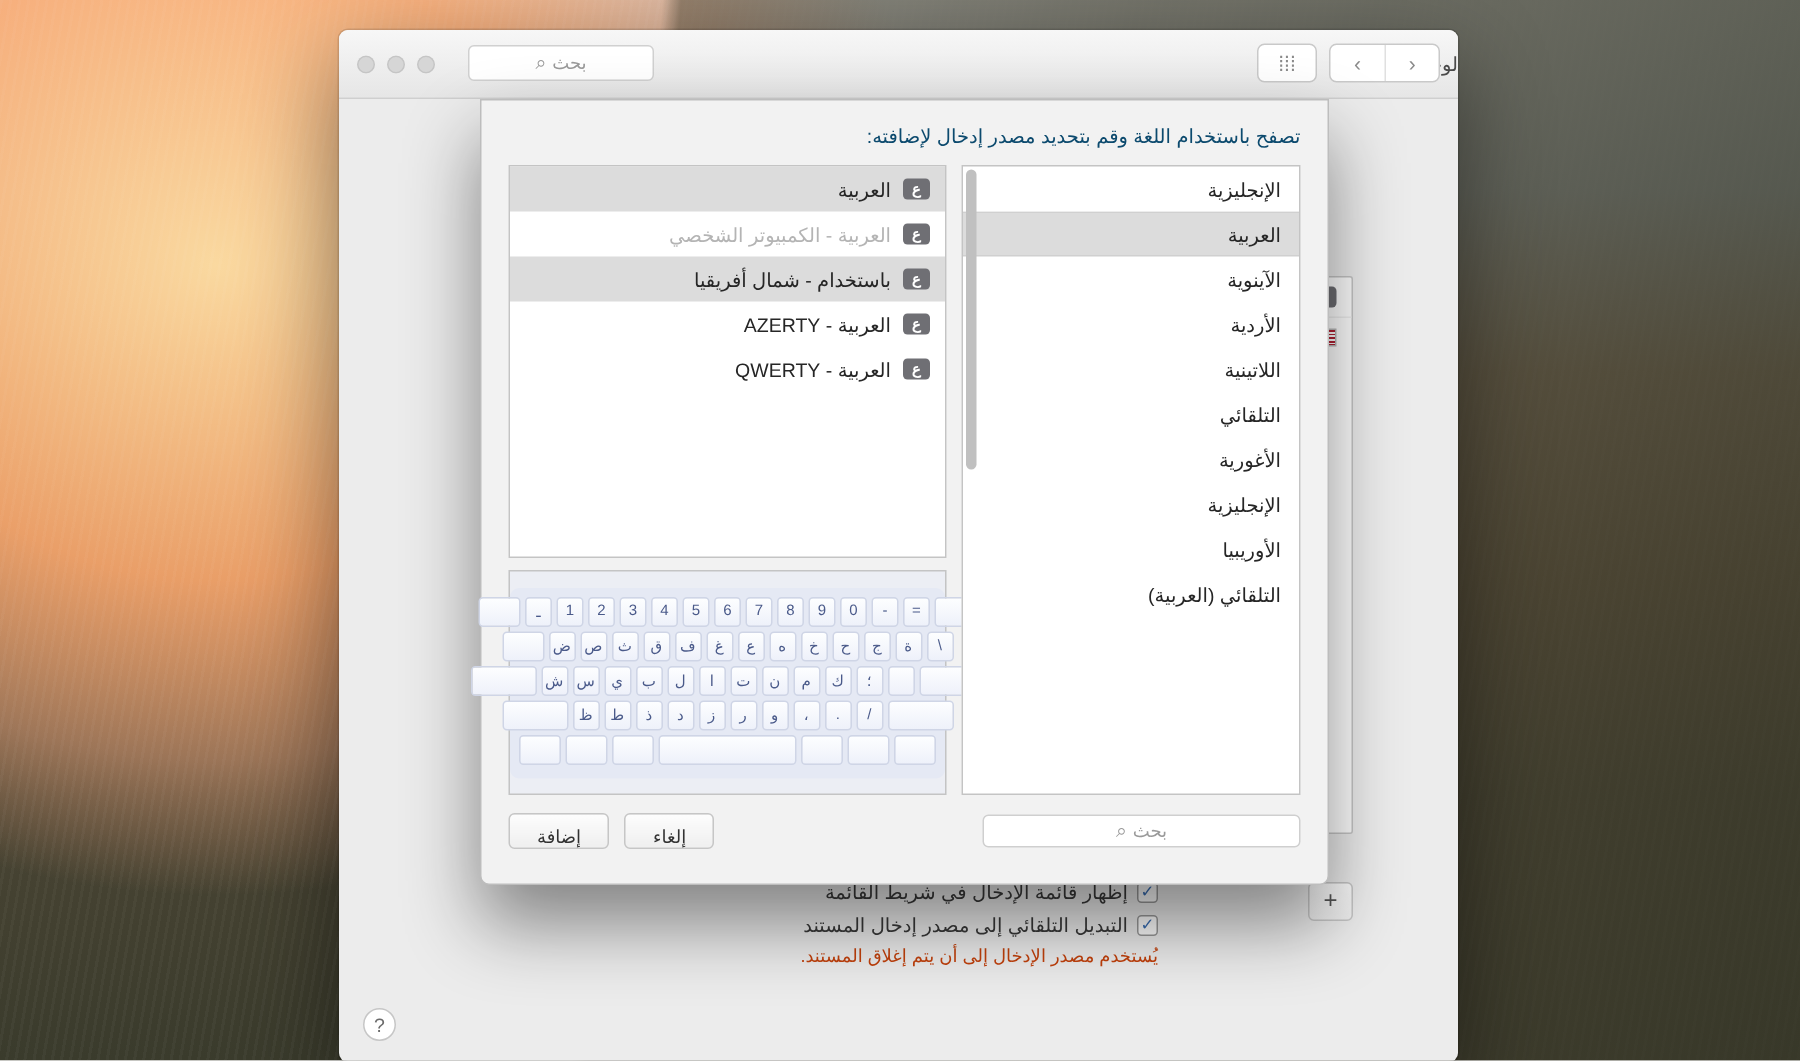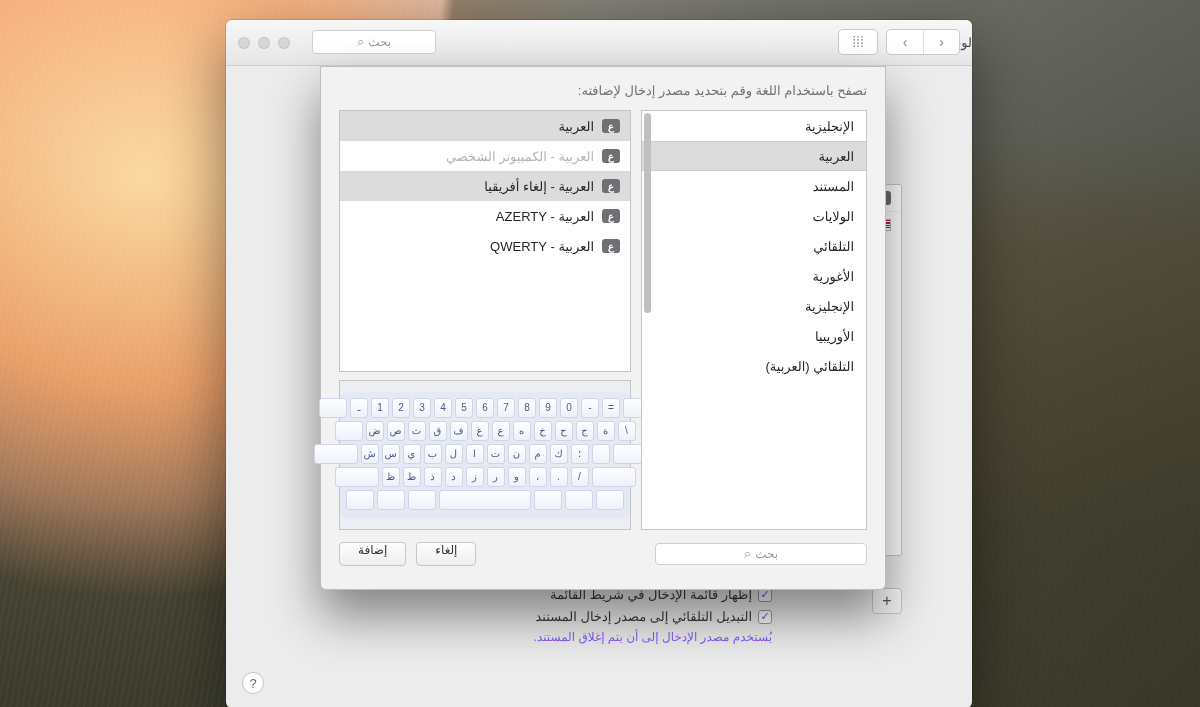--- a/index.html
+++ b/index.html
@@ -69,35 +69,35 @@
     width:18px; height:14px; border-radius:3px; background:#6f6f74; color:#fff;
     display:flex; align-items:center; justify-content:center; font-size:10px; font-weight:600;
   }
   .plus-btn {
     position:absolute; right:70px; bottom:94px; width:30px; height:26px;
     border:1px solid #c6c6c6; border-radius:4px; background:linear-gradient(#fdfdfd,#efefef);
     display:flex; align-items:center; justify-content:center; font-size:16px; color:#555;
   }
   .chk-line { position:absolute; right:200px; font-size:13px; color:#3a3a3a; direction:rtl; display:flex; align-items:center; gap:6px;}
   .chk { width:14px; height:14px; border:1px solid #9a9a9a; border-radius:3px; background:#fff; display:inline-flex; align-items:center; justify-content:center; font-size:11px; color:#3a6fb5;}
-  .hint { position:absolute; right:200px; font-size:12px; color:#8b5cf6; direction:rtl;}
+  .hint { position:absolute; right:200px; font-size:12px; color:#c2410c; direction:rtl;}
   .help-btn {
     position:absolute; left:16px; bottom:14px; width:22px; height:22px; border-radius:50%;
     border:1px solid #c6c6c6; background:#fff; display:flex; align-items:center; justify-content:center;
     font-size:13px; color:#6a6a6a;
   }
 
   
   .sheet {
     position:absolute; left:320px; top:66px; width:566px; height:524px;
     background:#f2f2f2; border:1px solid #bdbdbd; border-radius:0 0 6px 6px;
     box-shadow: 0 26px 50px rgba(0,0,0,0.45);
     padding:16px 18px 14px;
   }
-  .sheet-title { text-align:right; font-size:13px; color:#737373; margin-bottom:12px; direction:rtl;}
+  .sheet-title { text-align:right; font-size:13px; color:#0c4a6e; margin-bottom:12px; direction:rtl;}
   .columns { display:flex; gap:10px; }
   .col-right {
     width:256px; height:420px; border:1px solid #c4c4c4; background:#fff; position:relative; overflow:hidden;
   }
   .col-left {
     flex:1; display:flex; flex-direction:column; gap:8px;
   }
   .variants {
     height:262px; border:1px solid #c4c4c4; background:#fff; overflow:hidden;
   }
@@ -127,21 +127,21 @@
     font-size:10px; color:#4a5a8a;
   }
   .key.wide { min-width:28px; }
   .key.xwide { min-width:44px; }
   .key.space { flex:1; }
 
   .sheet-footer { display:flex; align-items:center; gap:10px; margin-top:12px;}
   .pill-btn {
     height:24px; padding:0 18px; border:1px solid #c6c6c6; border-radius:4px;
     background:linear-gradient(#fdfdfd,#efefef); font-size:12px; color:#323232;
-    display:flex; align-items:flex-start;
+    display:flex; align-items:flex-end;
   }
   .sheet-search {
     margin-left:auto; width:212px; height:22px; border:1px solid #cfcfcf; border-radius:4px;
     background:#fff; display:flex; align-items:center; justify-content:center;
     font-size:12px; color:#9a9a9a; direction:rtl;
   }
   .mag { display:inline-block; }
   .mag::before { content:"⌕"; font-size:13px; }
 </style>
 </head>
@@ -212,21 +212,21 @@
             <div class="var-row sel">
               <span class="ar-badge">ع</span>
               <span>العربية</span>
             </div>
             <div class="var-row dim">
               <span class="ar-badge">ع</span>
               <span>العربية - الكمبيوتر الشخصي</span>
             </div>
             <div class="var-row sel">
               <span class="ar-badge">ع</span>
-              <span>العربية - إلغاء أفريقيا</span>
+              <span>باستخدام - شمال أفريقيا</span>
             </div>
             <div class="var-row">
               <span class="ar-badge">ع</span>
               <span>العربية - AZERTY</span>
             </div>
             <div class="var-row">
               <span class="ar-badge">ع</span>
               <span>العربية - QWERTY</span>
             </div>
           </div>
@@ -305,22 +305,23 @@
               <div class="key wide"></div>
               <div class="key wide"></div>
             </div>
           </div>
       </div>
     </div>
     <div class="col-right">
       <div class="list" id="lang-rows">
           <div class="lang-row">الإنجليزية</div>
           <div class="lang-row sel">العربية</div>
-          <div class="lang-row">المستند</div>
-          <div class="lang-row">الولايات</div>
+          <div class="lang-row">الآينوية</div>
+          <div class="lang-row">الأردية</div>
+          <div class="lang-row">اللاتينية</div>
           <div class="lang-row">التلقائي</div>
           <div class="lang-row">الأغورية</div>
           <div class="lang-row">الإنجليزية</div>
           <div class="lang-row">الأوريبيا</div>
           <div class="lang-row">التلقائي (العربية)</div>
         </div>
       <div class="scrollbar"></div>
     </div>
   </div>
   <div class="sheet-footer">

